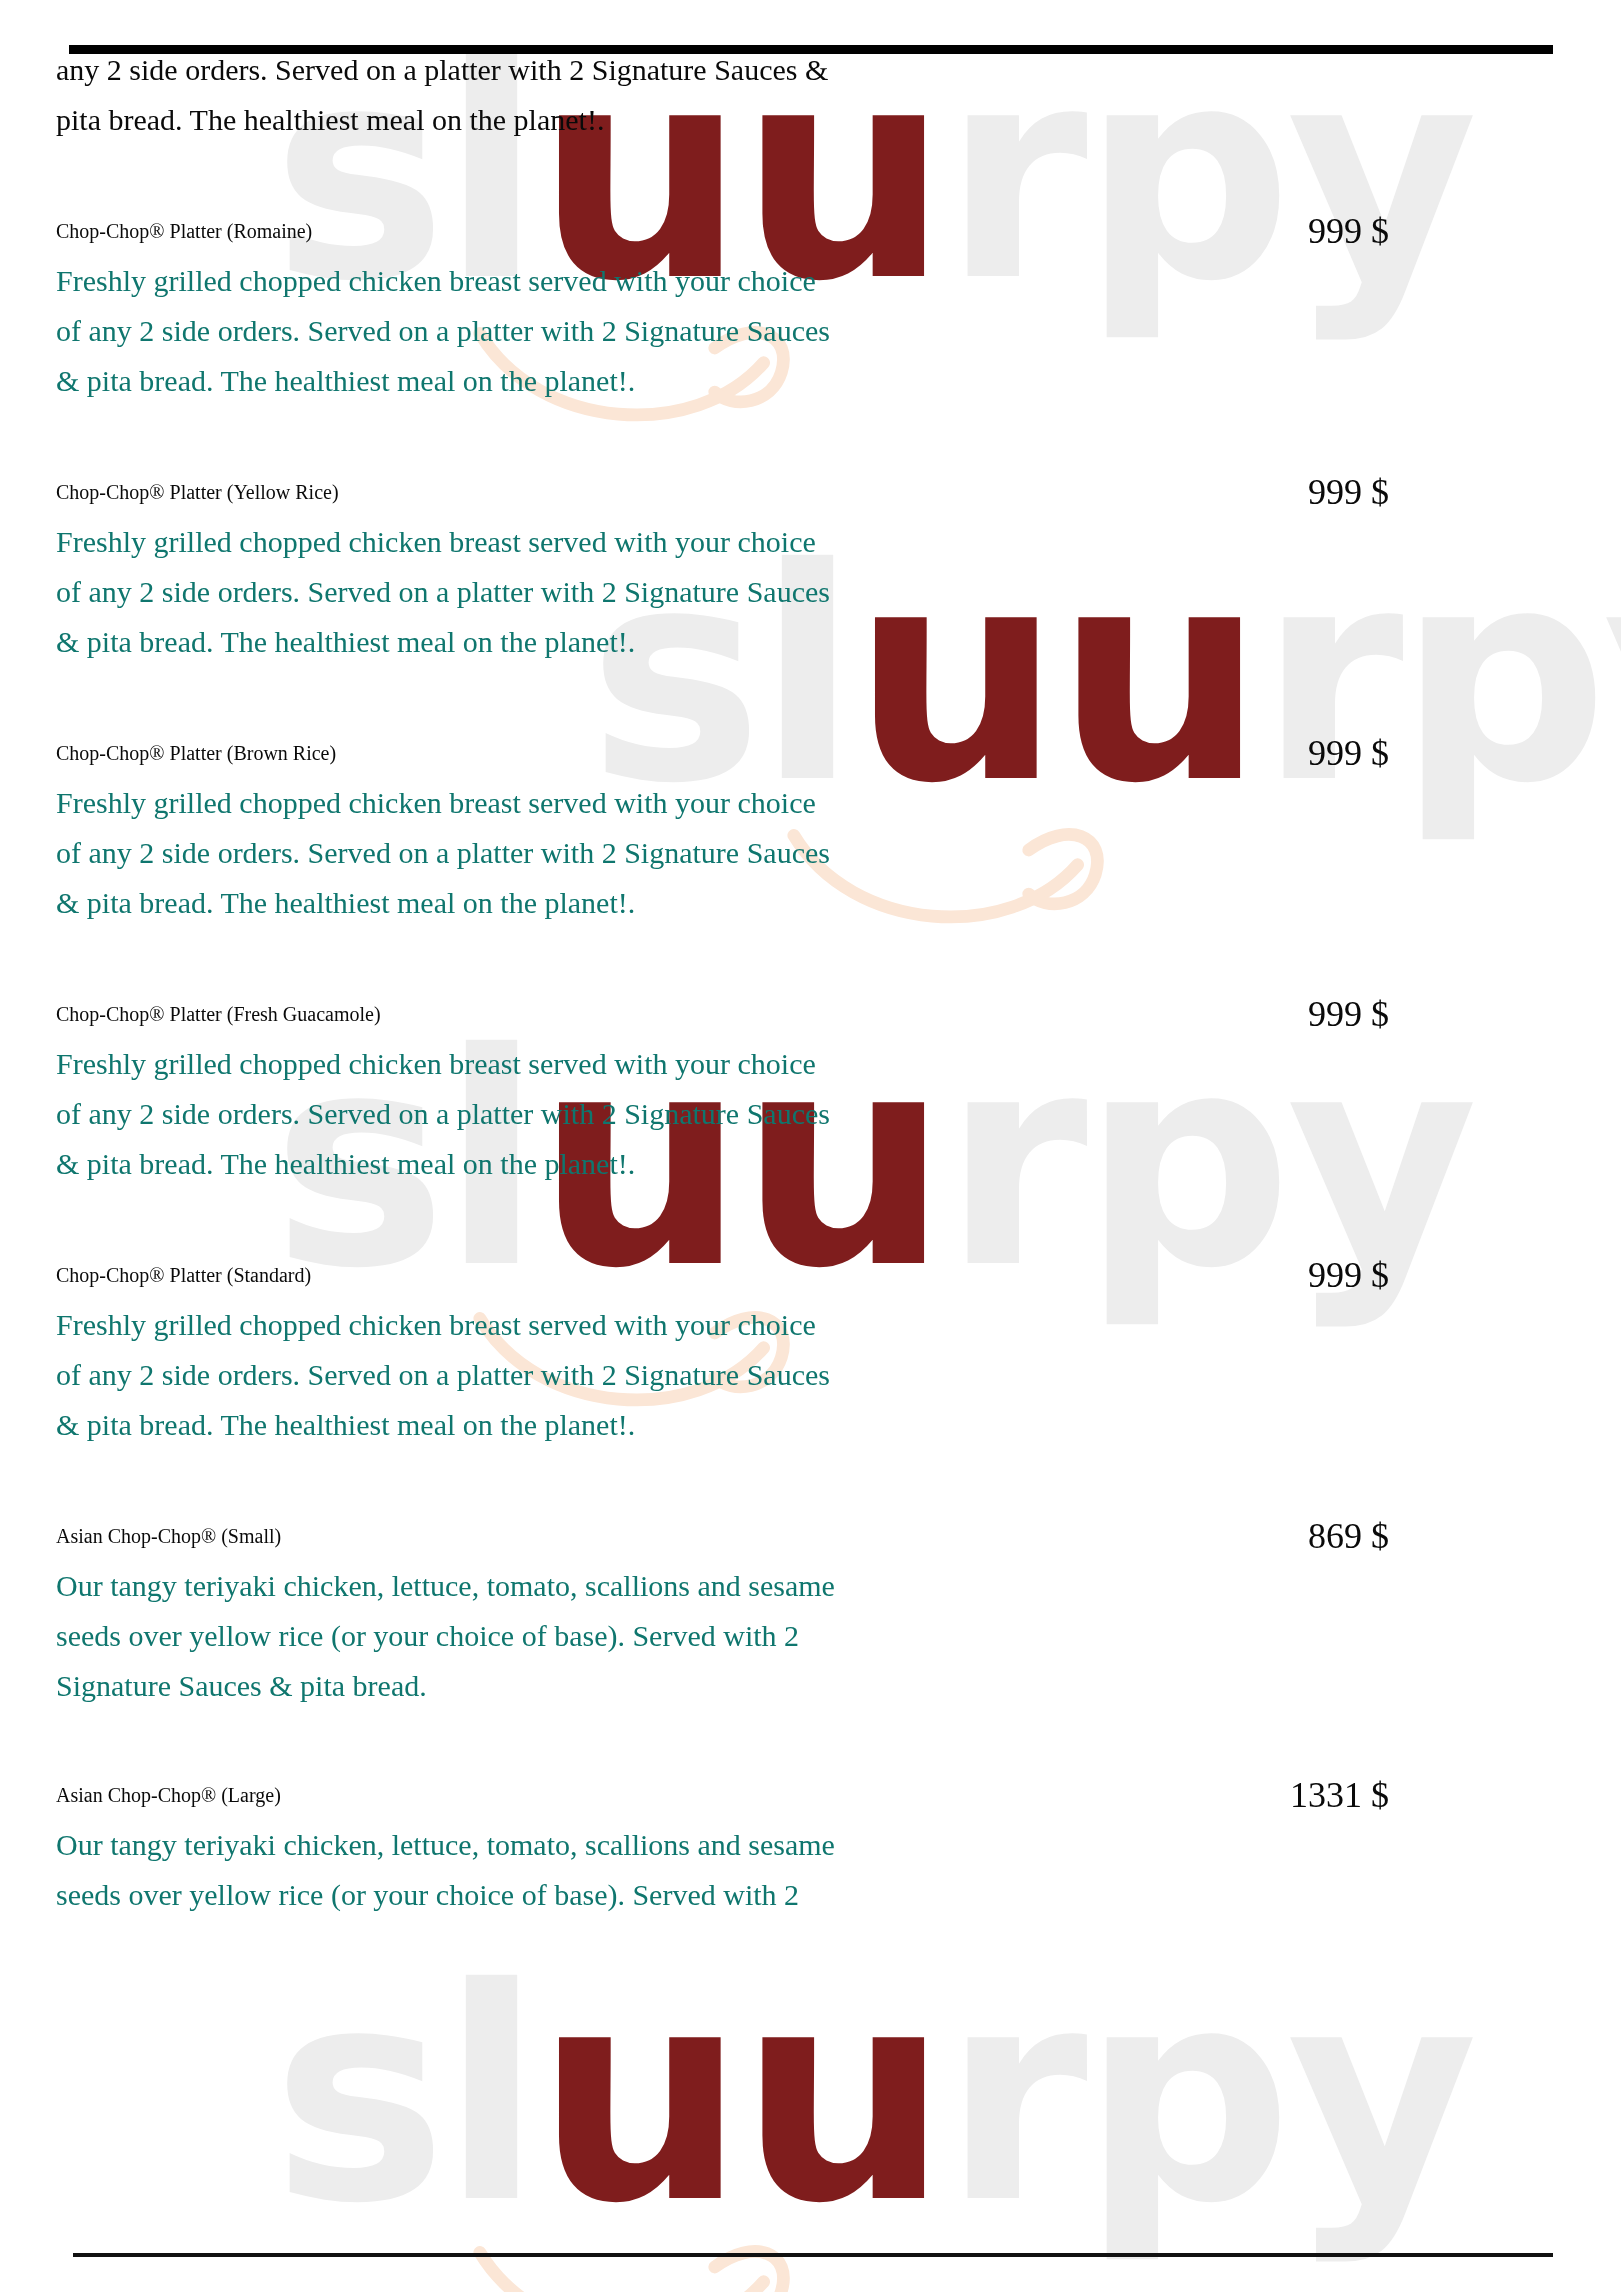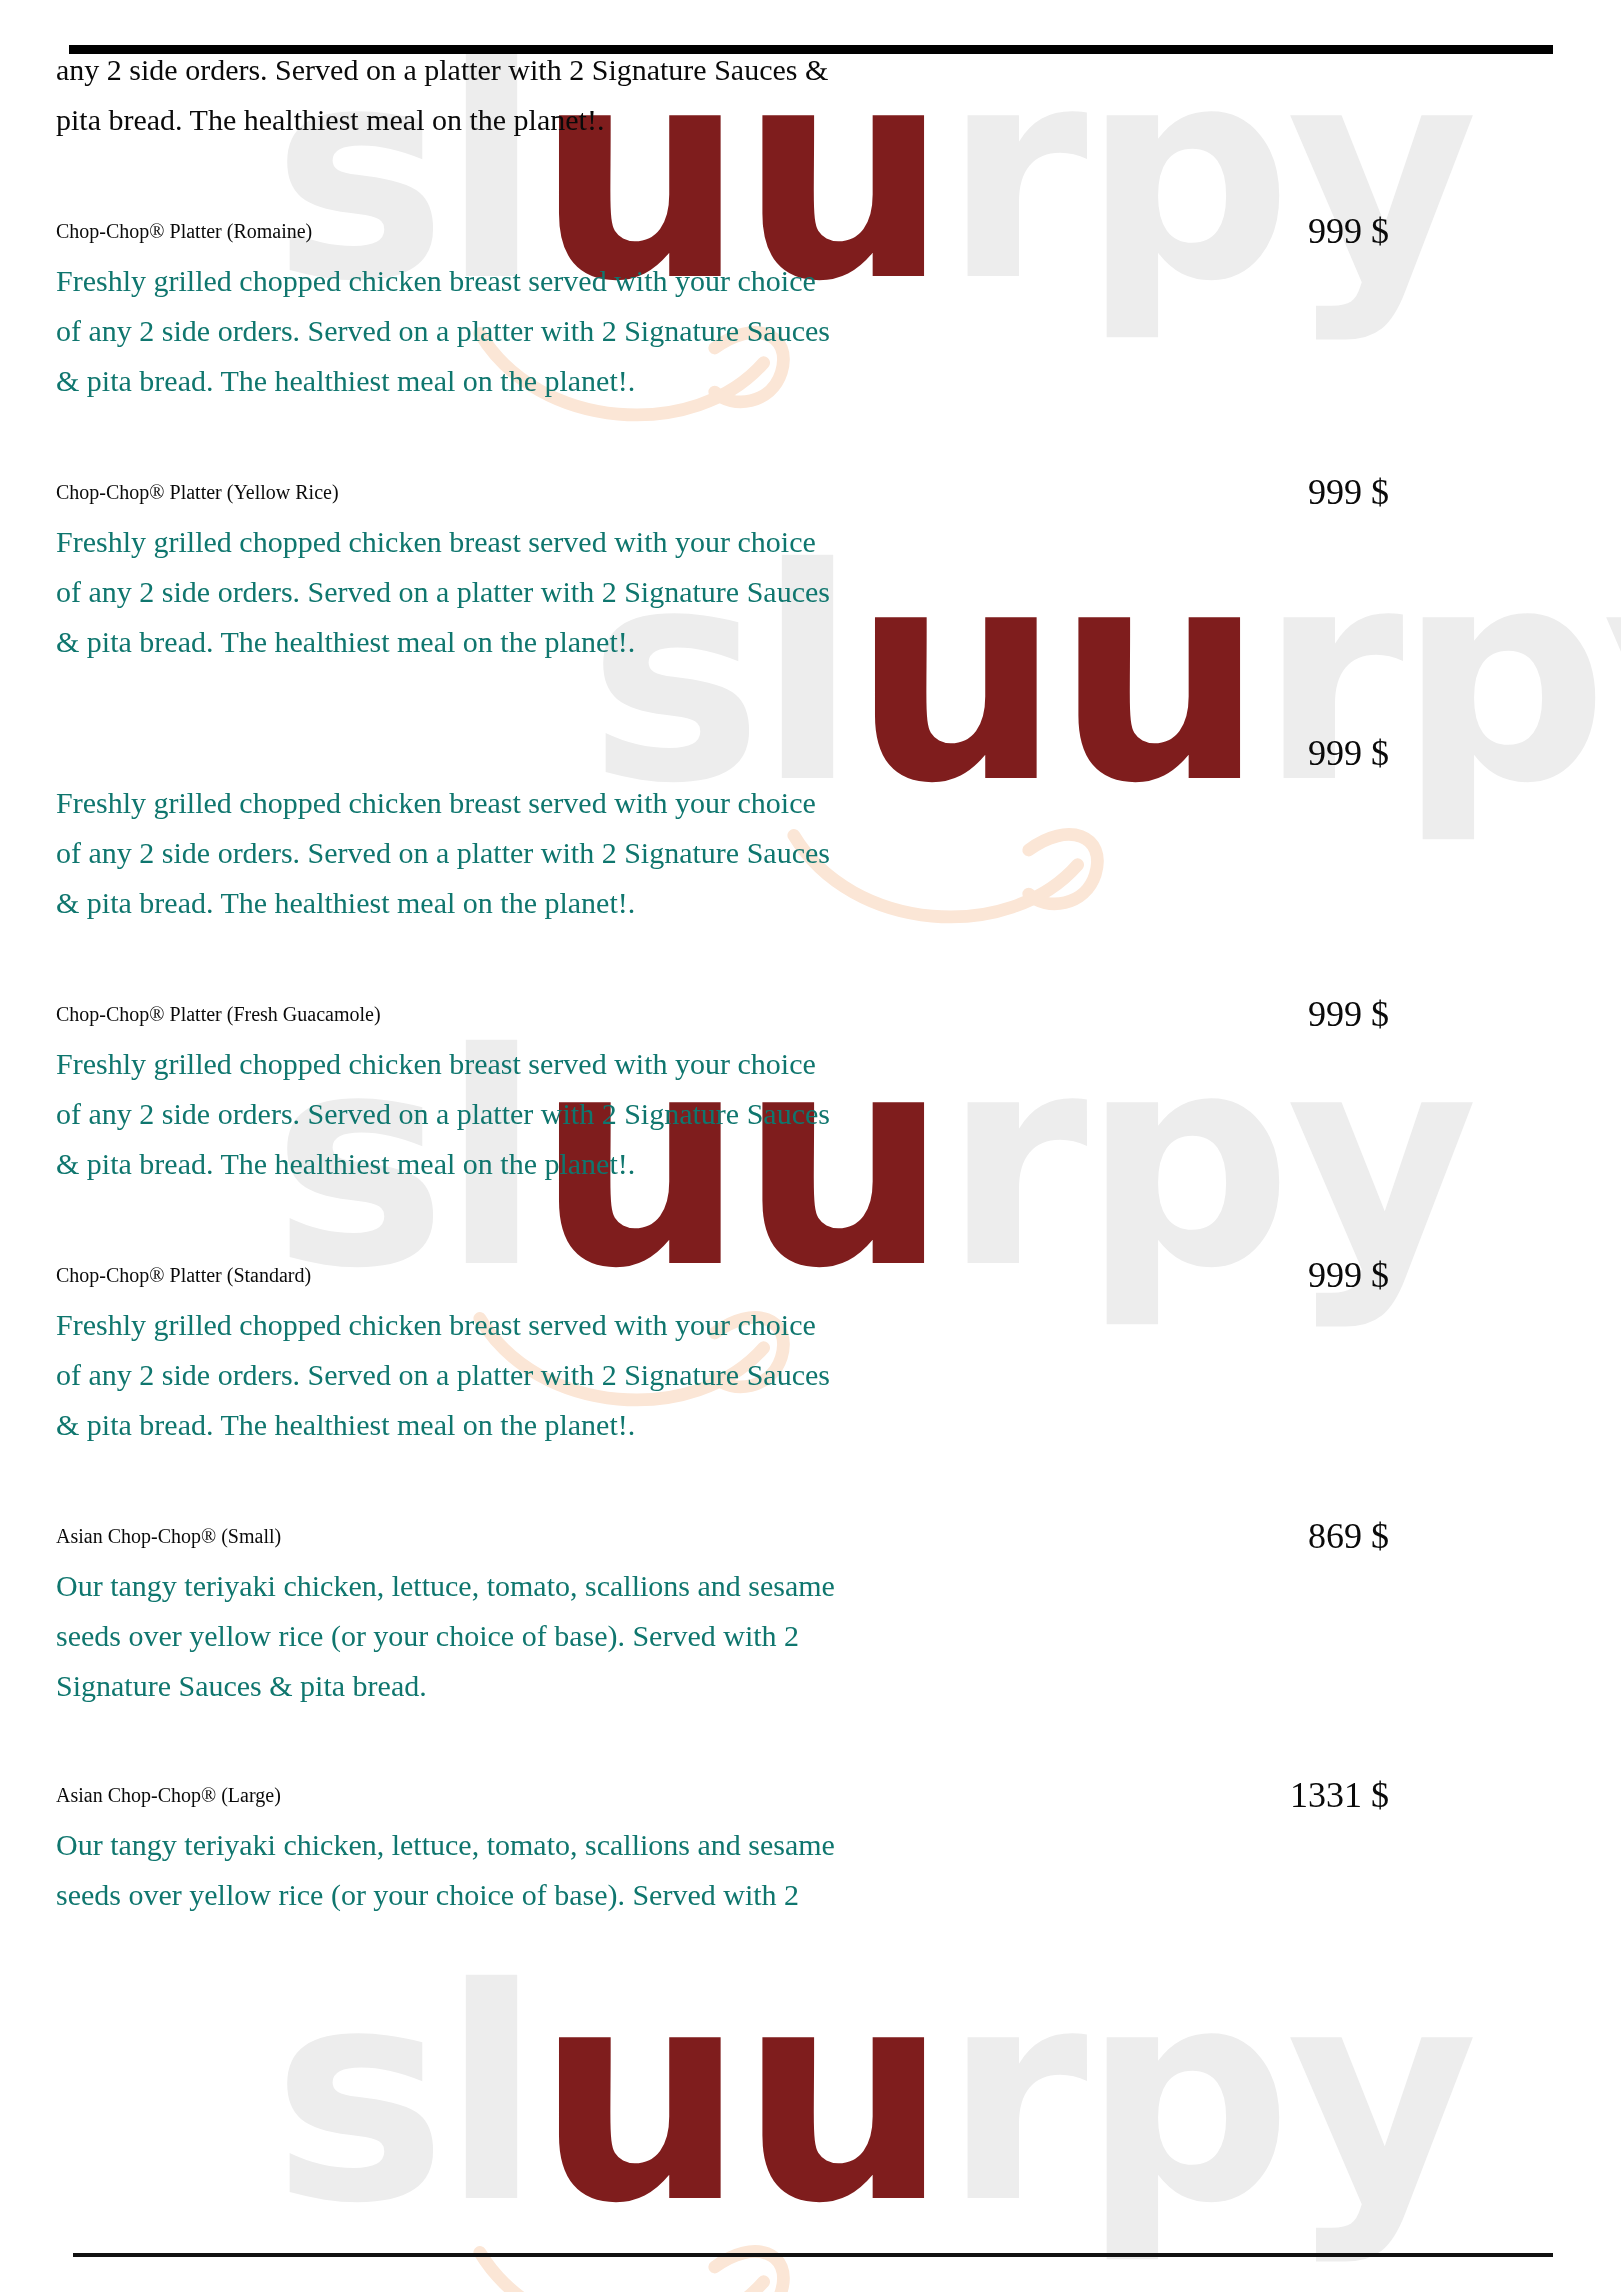--- a/index.html
+++ b/index.html
@@ -165,20 +165,21 @@
         <span class="item-name">Chop-Chop® Platter (Yellow Rice)</span>
         <span class="item-price">999 $</span>
       </div>
       <p class="item-desc">Freshly grilled chopped chicken breast served with your choice of any 2 side orders. Served on a platter with 2 Signature Sauces &amp; pita bread. The healthiest meal on the planet!.</p>
     </div>
 
     <div class="gap"></div>
 
     <div class="item">
       <div class="item-head">
+        <span class="item-name">Chop-Chop® Platter (Brown Rice)</span>
         <span class="item-price">999 $</span>
       </div>
       <p class="item-desc">Freshly grilled chopped chicken breast served with your choice of any 2 side orders. Served on a platter with 2 Signature Sauces &amp; pita bread. The healthiest meal on the planet!.</p>
     </div>
 
     <div class="gap"></div>
 
     <div class="item">
       <div class="item-head">
         <span class="item-name">Chop-Chop® Platter (Fresh Guacamole)</span>

